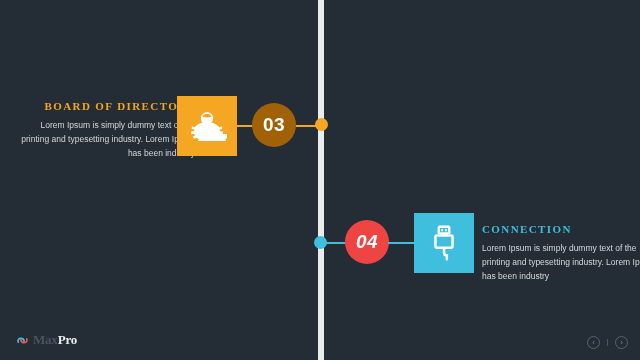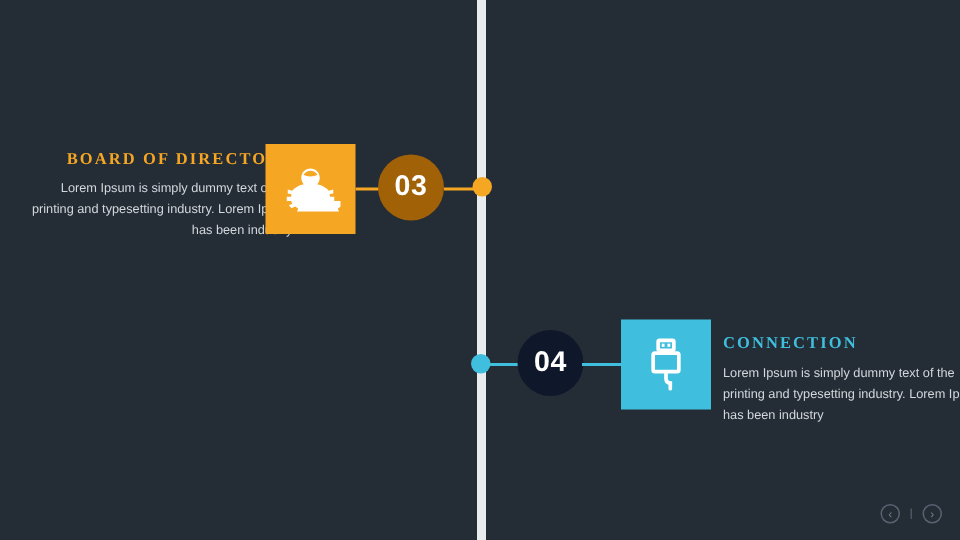--- a/index.html
+++ b/index.html
@@ -157,21 +157,21 @@
 
     <div class="axis-dot" style="left:315px; top:118px; background:#f5a623;"></div>
   </div>
 
   <div id="row-04">
 
     <div class="axis-dot" style="left:314px; top:236px; background:#3fbfdd;"></div>
 
     <div class="connector" style="left:320px; top:242px; width:28px; background:#3fbfdd;"></div>
 
-    <div class="num-badge" style="left:345px; top:220px; background:#0f172a;">
+    <div class="num-badge" style="left:345px; top:220px; background:#ef4444;font-style:italic;">
       <span>04</span>
     </div>
 
     <div class="connector" style="left:388px; top:242px; width:27px; background:#3fbfdd;"></div>
 
     <div class="icon-tile" style="left:414px; top:213px; background:#3fbfdd;">
       <span>
         <svg width="36" height="38" viewBox="0 0 36 40" fill="none" stroke="#ffffff" stroke-width="2.6">
 
           <rect x="12.5" y="3" width="11" height="7" rx="0.8"></rect>
@@ -184,20 +184,29 @@
         </svg>
       </span>
     </div>
 
     <div class="text-block align-left" style="left:482px; top:223px;">
       <div class="heading">CONNECTION</div>
       <div class="body">Lorem Ipsum is simply dummy text of the printing and typesetting industry. Lorem Ipsum has been industry</div>
     </div>
   </div>
 
+  <div id="logo">
+    <span>
+      <svg class="logo-mark" viewBox="0 0 24 24" fill="none" stroke-width="3.2" stroke-linecap="round">
+        <path d="M4 15 Q3 8 9 8 Q14 8 15 13" stroke="#3fbfdd"></path>
+        <path d="M20 9 Q21 16 15 16 Q10 16 9 11" stroke="#e8554e"></path>
+      </svg>
+    </span>
+    <span class="logo-text"><span class="logo-max">Max</span><span class="logo-pro">Pro</span></span>
+  </div>
 
   <div id="nav">
     <div class="nav-btn">
       <span>‹</span>
     </div>
     <div class="nav-sep"></div>
     <div class="nav-btn">
       <span>›</span>
     </div>
   </div>

